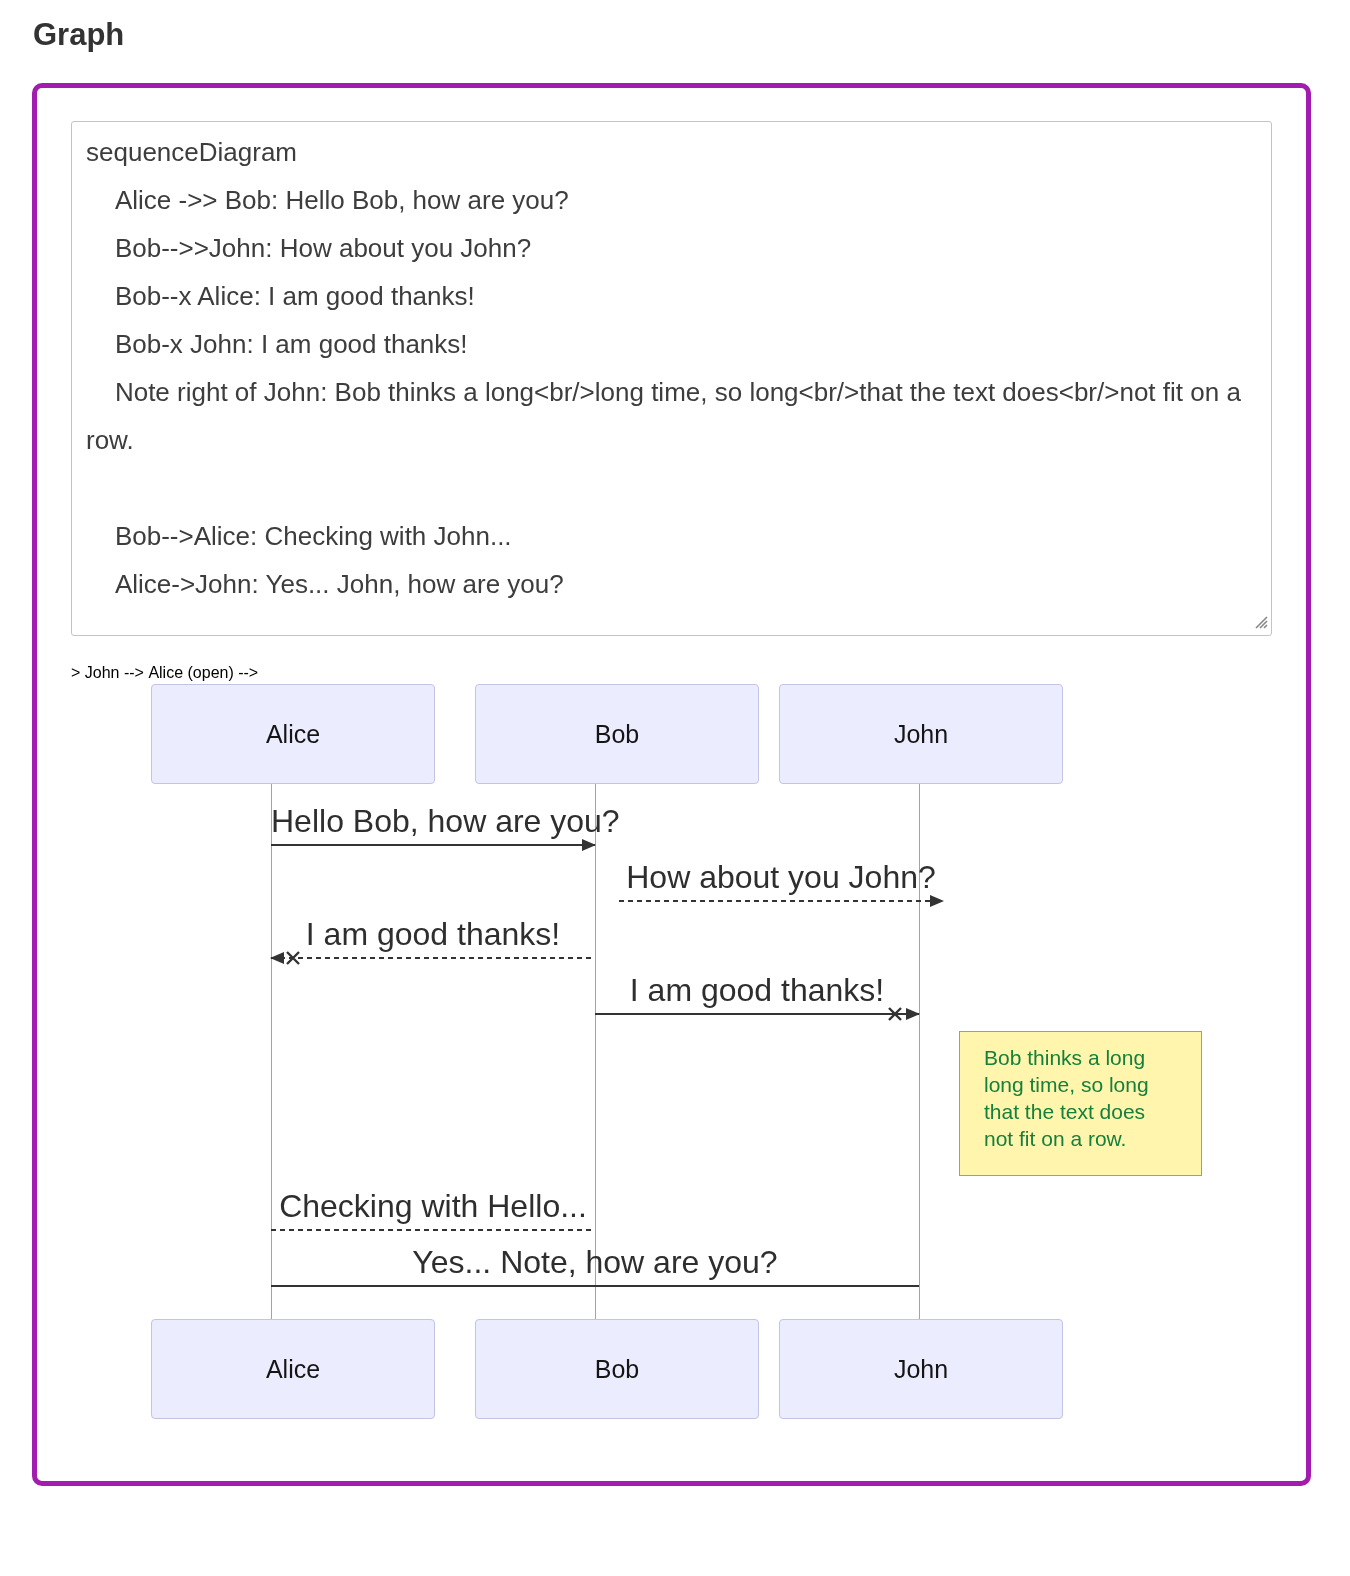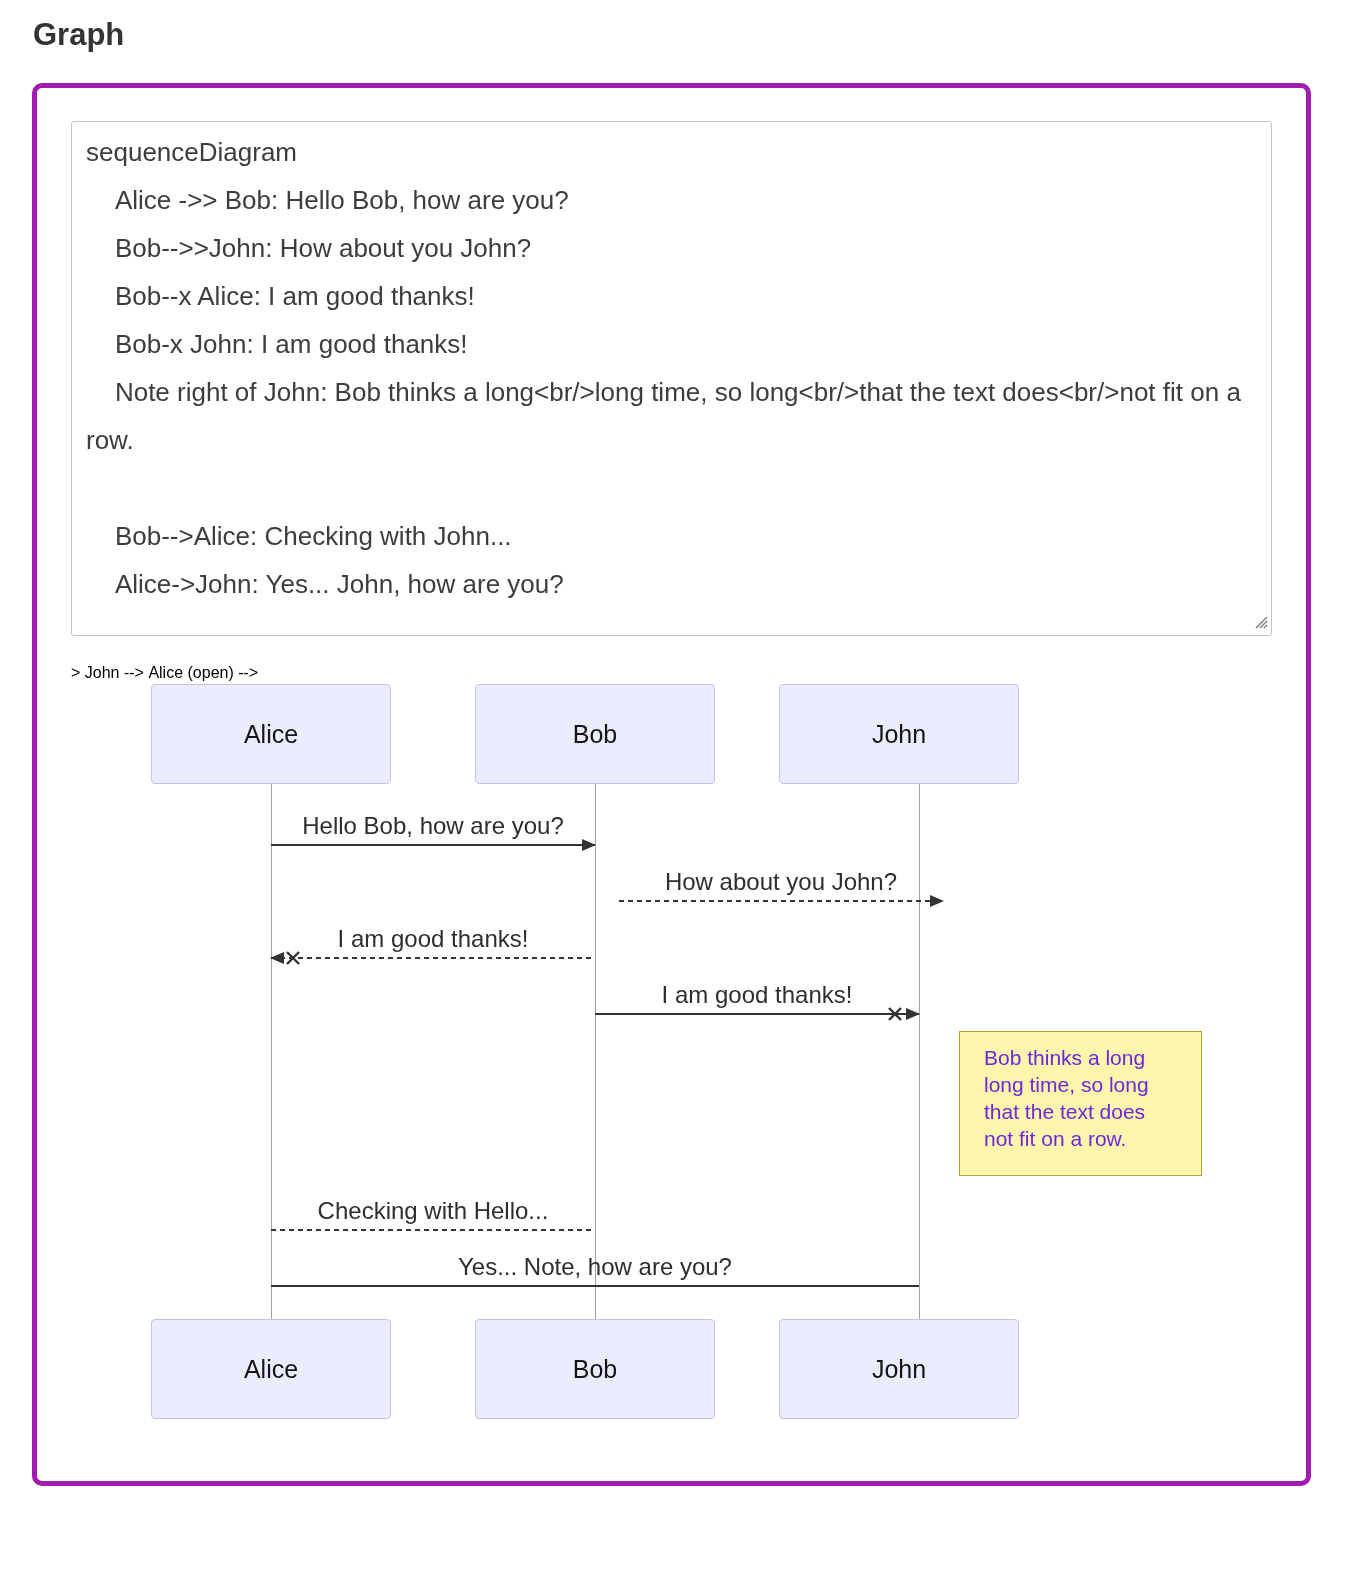--- a/index.html
+++ b/index.html
@@ -15,54 +15,54 @@
     display:block;width:100%;height:515px;box-sizing:border-box;
     border:1px solid #c4c4c4;border-radius:3px;background:#fff;
     font-family:"Liberation Sans",sans-serif;font-size:26px;line-height:48px;color:#3d3d3d;
     padding:6px 14px;resize:none;overflow:hidden;outline:none;
   }
   .grip{position:absolute;right:4px;bottom:7px;width:18px;height:18px;cursor:nwse-resize;}
   h2.subtitle{font-size:31px;font-weight:400;color:#333;margin:36px 0 0 0;line-height:37px;}
   
   .diagram{position:relative;height:765px;margin-top:28px;}
   .actor{
-    position:absolute;width:240px;height:100px;box-sizing:border-box;
+    position:absolute;width:284px;height:100px;box-sizing:border-box;
     background:var(--actor-fill,#ECECFF);border:1px solid var(--actor-border,#C3C3E8);
     border-radius:4px;display:flex;align-items:center;justify-content:center;
     font-size:25px;color:#151515;
   }
   .a1{left:80px}.a2{left:404px}.a3{left:708px}
   .top{top:20px}.bot{top:655px}
   .lifeline{position:absolute;top:120px;height:535px;width:1px;background:#a3a3a3;}
   .l1{left:200px}.l2{left:524px}.l3{left:848px}
   .msg{position:absolute;height:42px;}
   .m1{left:200px;width:324px;top:140px}
   .m2{left:548px;width:324px;top:196px}
   .m3{left:200px;width:324px;top:253px}
   .m4{left:524px;width:324px;top:309px}
   .m5{left:200px;width:324px;top:525px}
   .m6{left:200px;width:648px;top:581px}
   .msg-label{
     position:absolute;left:0;right:0;bottom:6px;text-align:center;
-    font-size:24px;color:#2e2e2e;white-space:nowrap;
+    font-size:32px;color:#2e2e2e;white-space:nowrap;
   }
   .msg-line{position:absolute;left:0;right:0;bottom:0;height:2px;background:var(--msg-line,#333);}
   .msg.dashed .msg-line{background:repeating-linear-gradient(90deg,var(--msg-line,#333) 0 5px,transparent 5px 9px);}
   .arr{position:absolute;width:0;height:0;bottom:-5px;}
   .arr.right{right:-1px;border-left:14px solid var(--msg-line,#333);border-top:6px solid transparent;border-bottom:6px solid transparent;}
   .arr.left{left:-1px;border-right:14px solid var(--msg-line,#333);border-top:6px solid transparent;border-bottom:6px solid transparent;}
   .cross{position:absolute;bottom:-8px;width:18px;height:18px;}
   .m3 .cross{left:13px}
   .m4 .cross{right:15px}
   .note{
     position:absolute;left:888px;top:367px;width:243px;height:145px;box-sizing:border-box;
     background:var(--note-fill,#FFF5AD);border:1px solid var(--note-border,#A8A83C);
   }
   .note-text{
-    padding:12px 8px 0 24px;font-size:21px;line-height:27px;color:#6d28d9;
+    padding:12px 8px 0 24px;font-size:21px;line-height:27px;color:#15803d;
     white-space:pre-line;
   }
 </style>
 </head>
 <body>
 
 <div class="page">
 
   <h1 class="title">Graph</h1>
 

